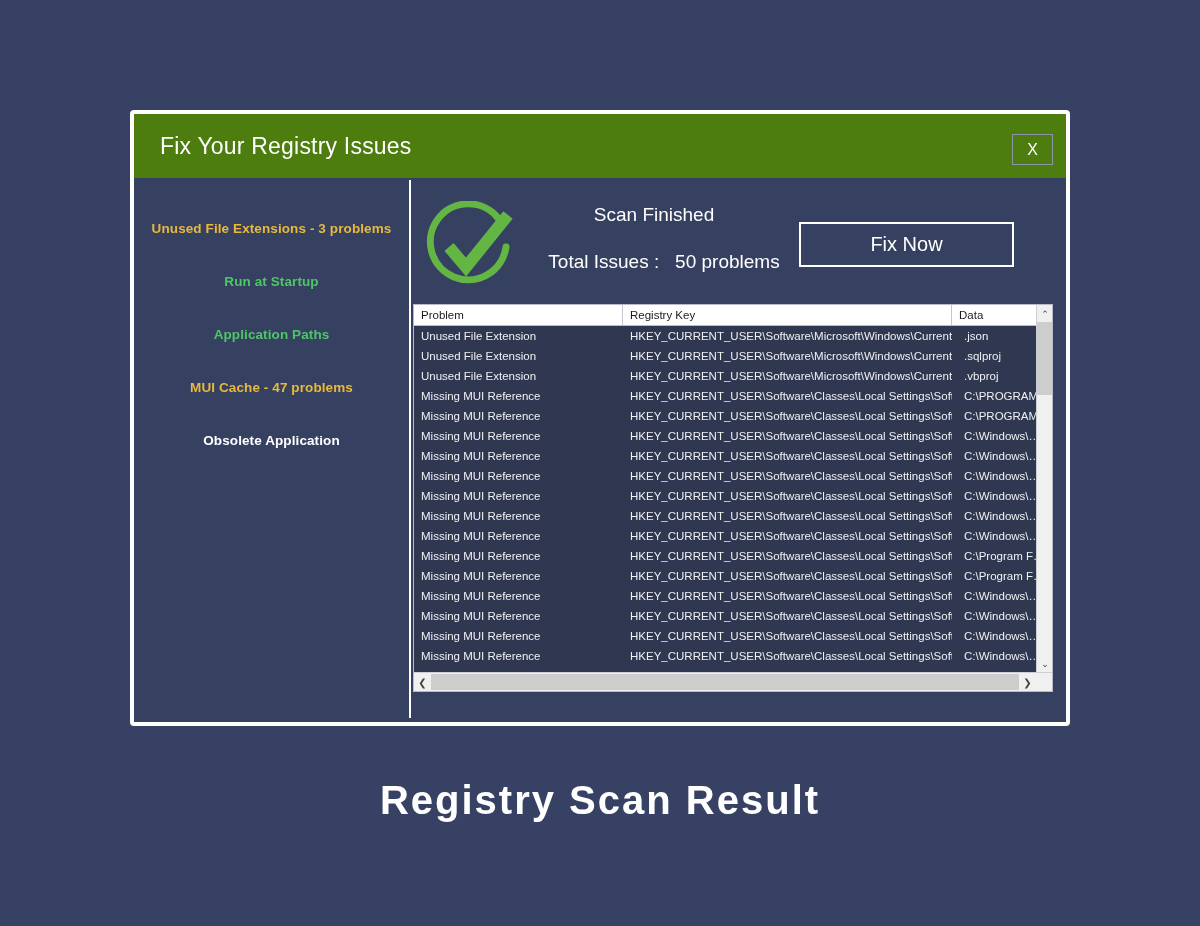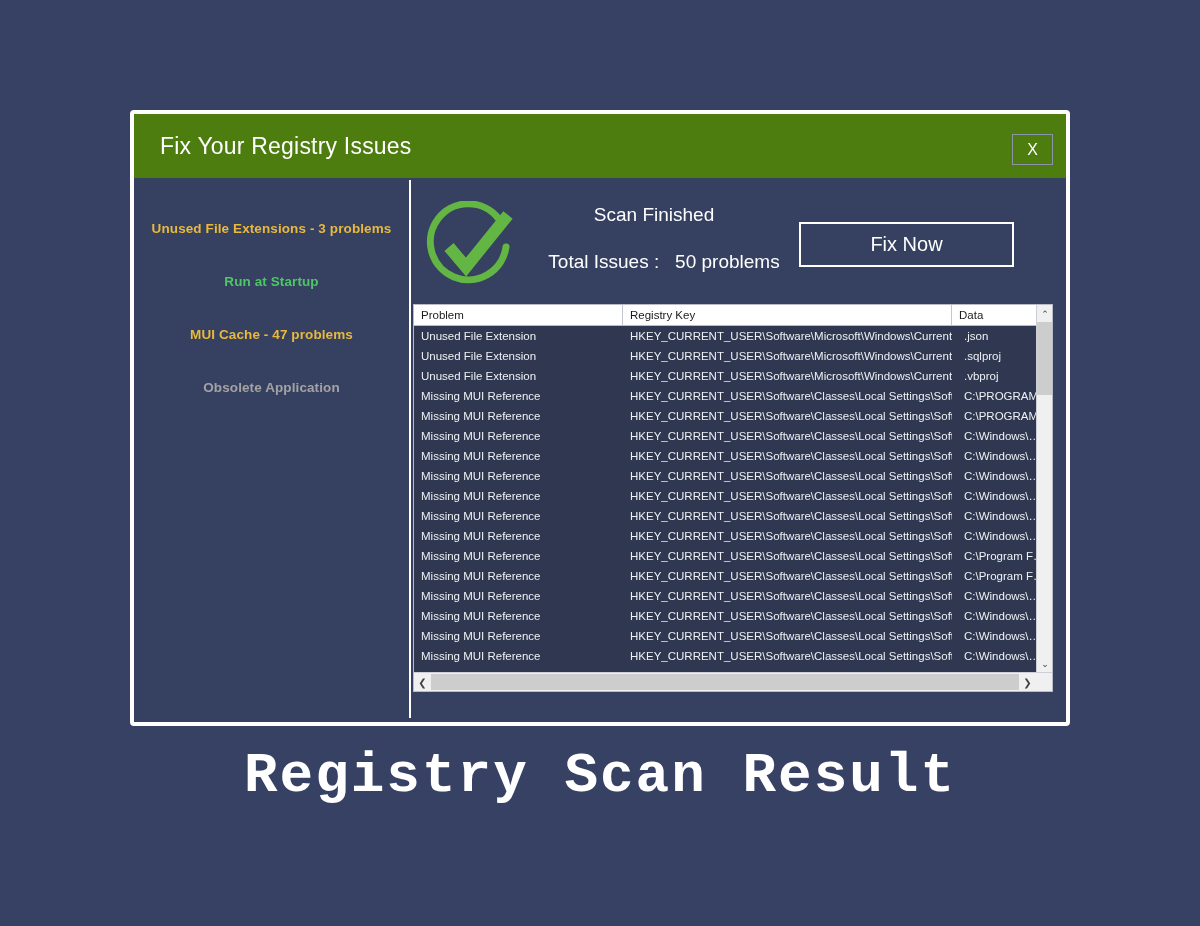--- a/index.html
+++ b/index.html
@@ -230,27 +230,27 @@
   }
   .hs-corner {
     position: absolute; right: 0; top: 0;
     width: 16px; height: 18px;
     background: #f0f0f0;
   }
 
   
   .caption {
     position: absolute;
-    left: 0; top: 744px;
+    left: 0; top: 778px;
     width: 1200px;
     text-align: center;
     color: #ffffff;
-    font-size: 56px;
+    font-size: 40px;
     font-weight: bold;
-    font-family: Liberation Mono, monospace;
+    font-family: Liberation Sans, sans-serif;
     letter-spacing: 2px;
   }
 </style>
 </head>
 <body>
 
 <div id="root">
 
   <div class="window">
 
@@ -261,24 +261,27 @@
 
     <div class="body-area">
 
       <div class="sidebar">
         <div class="side-item" style="color: rgb(232, 185, 60);">
           <span>Unused File Extensions - 3 problems</span>
         </div>
         <div class="side-item" style="color: rgb(76, 199, 102);">
           <span>Run at Startup</span>
         </div>
+        <div class="side-item" style="color: rgb(76, 199, 102);">
+          <span>Application Paths</span>
+        </div>
         <div class="side-item" style="color: rgb(232, 185, 60);">
           <span>MUI Cache - 47 problems</span>
         </div>
-        <div class="side-item" style="color: #a3a3a3;">
+        <div class="side-item" style="color: #ffffff;">
           <span>Obsolete Application</span>
         </div>
       </div>
 
       <div class="divider"></div>
 
       <div class="main">
 
         <div class="status-row">
 

